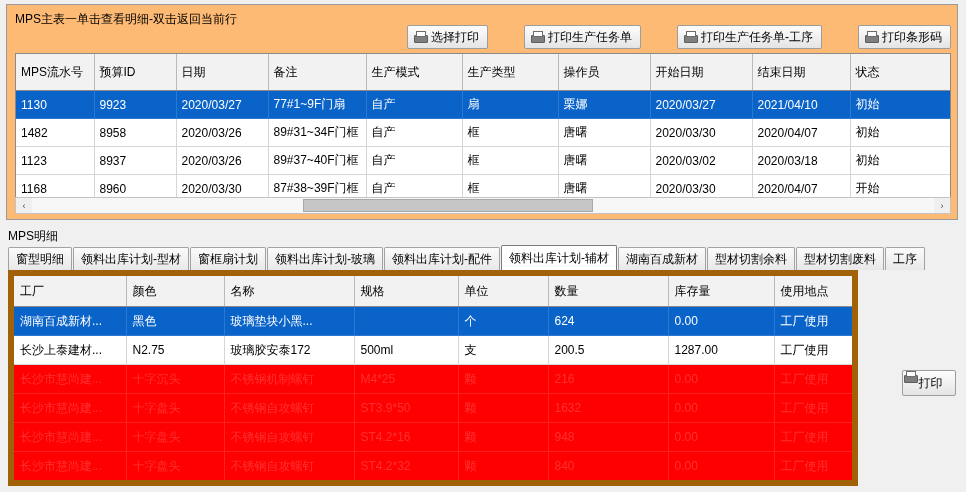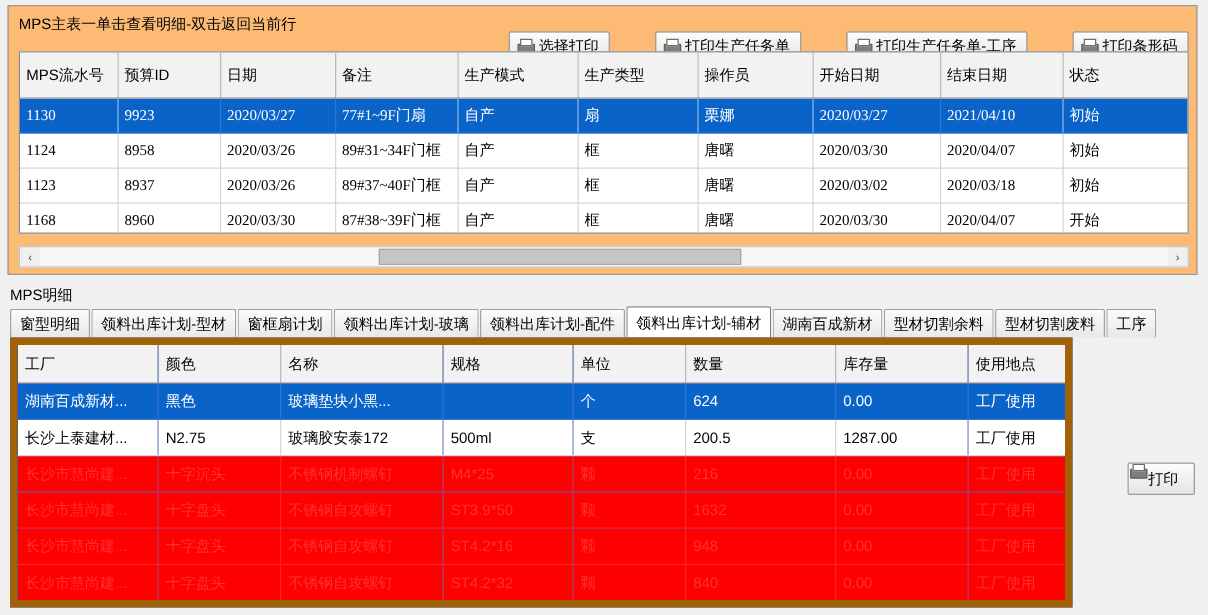--- a/index.html
+++ b/index.html
@@ -83,21 +83,21 @@
     left: 3px; top: 0px;
     width: 8px; height: 4px;
     background: #fff;
     border: 1px solid #6d6d6d;
   }
 
   
   .grid-wrap {
     position: absolute;
     left: 8px;
-    top: 36px;
+    top: 48px;
     width: 936px;
     height: 146px;
     border: 1px solid #8a8a8a;
     background: #fff;
     box-sizing: border-box;
     overflow: hidden;
   }
   table.grid {
     border-collapse: collapse;
     table-layout: fixed;
@@ -118,21 +118,20 @@
     overflow: hidden;
   }
   table.grid td {
     border-right: 1px solid #d6d6d6;
     border-bottom: 1px solid #d6d6d6;
     padding: 3px 5px;
     height: 21px;
     white-space: nowrap;
     overflow: hidden;
     color: #000;
-    font-family: Liberation Serif, serif;
   }
   table.grid tr.sel td {
     background: #0a63c8;
     color: #fff;
     border-right-color: #2b78d0;
     border-bottom-color: #2b78d0;
   }
 
   
   .hscroll {
@@ -340,21 +339,21 @@
             <td>2020/03/27</td>
             <td>77#1~9F门扇</td>
             <td>自产</td>
             <td>扇</td>
             <td>栗娜</td>
             <td>2020/03/27</td>
             <td>2021/04/10</td>
             <td>初始</td>
           </tr>
           <tr>
-            <td>1124</td>
+            <td>1482</td>
             <td>8958</td>
             <td>2020/03/26</td>
             <td>89#31~34F门框</td>
             <td>自产</td>
             <td>框</td>
             <td>唐曙</td>
             <td>2020/03/30</td>
             <td>2020/04/07</td>
             <td>初始</td>
           </tr>

